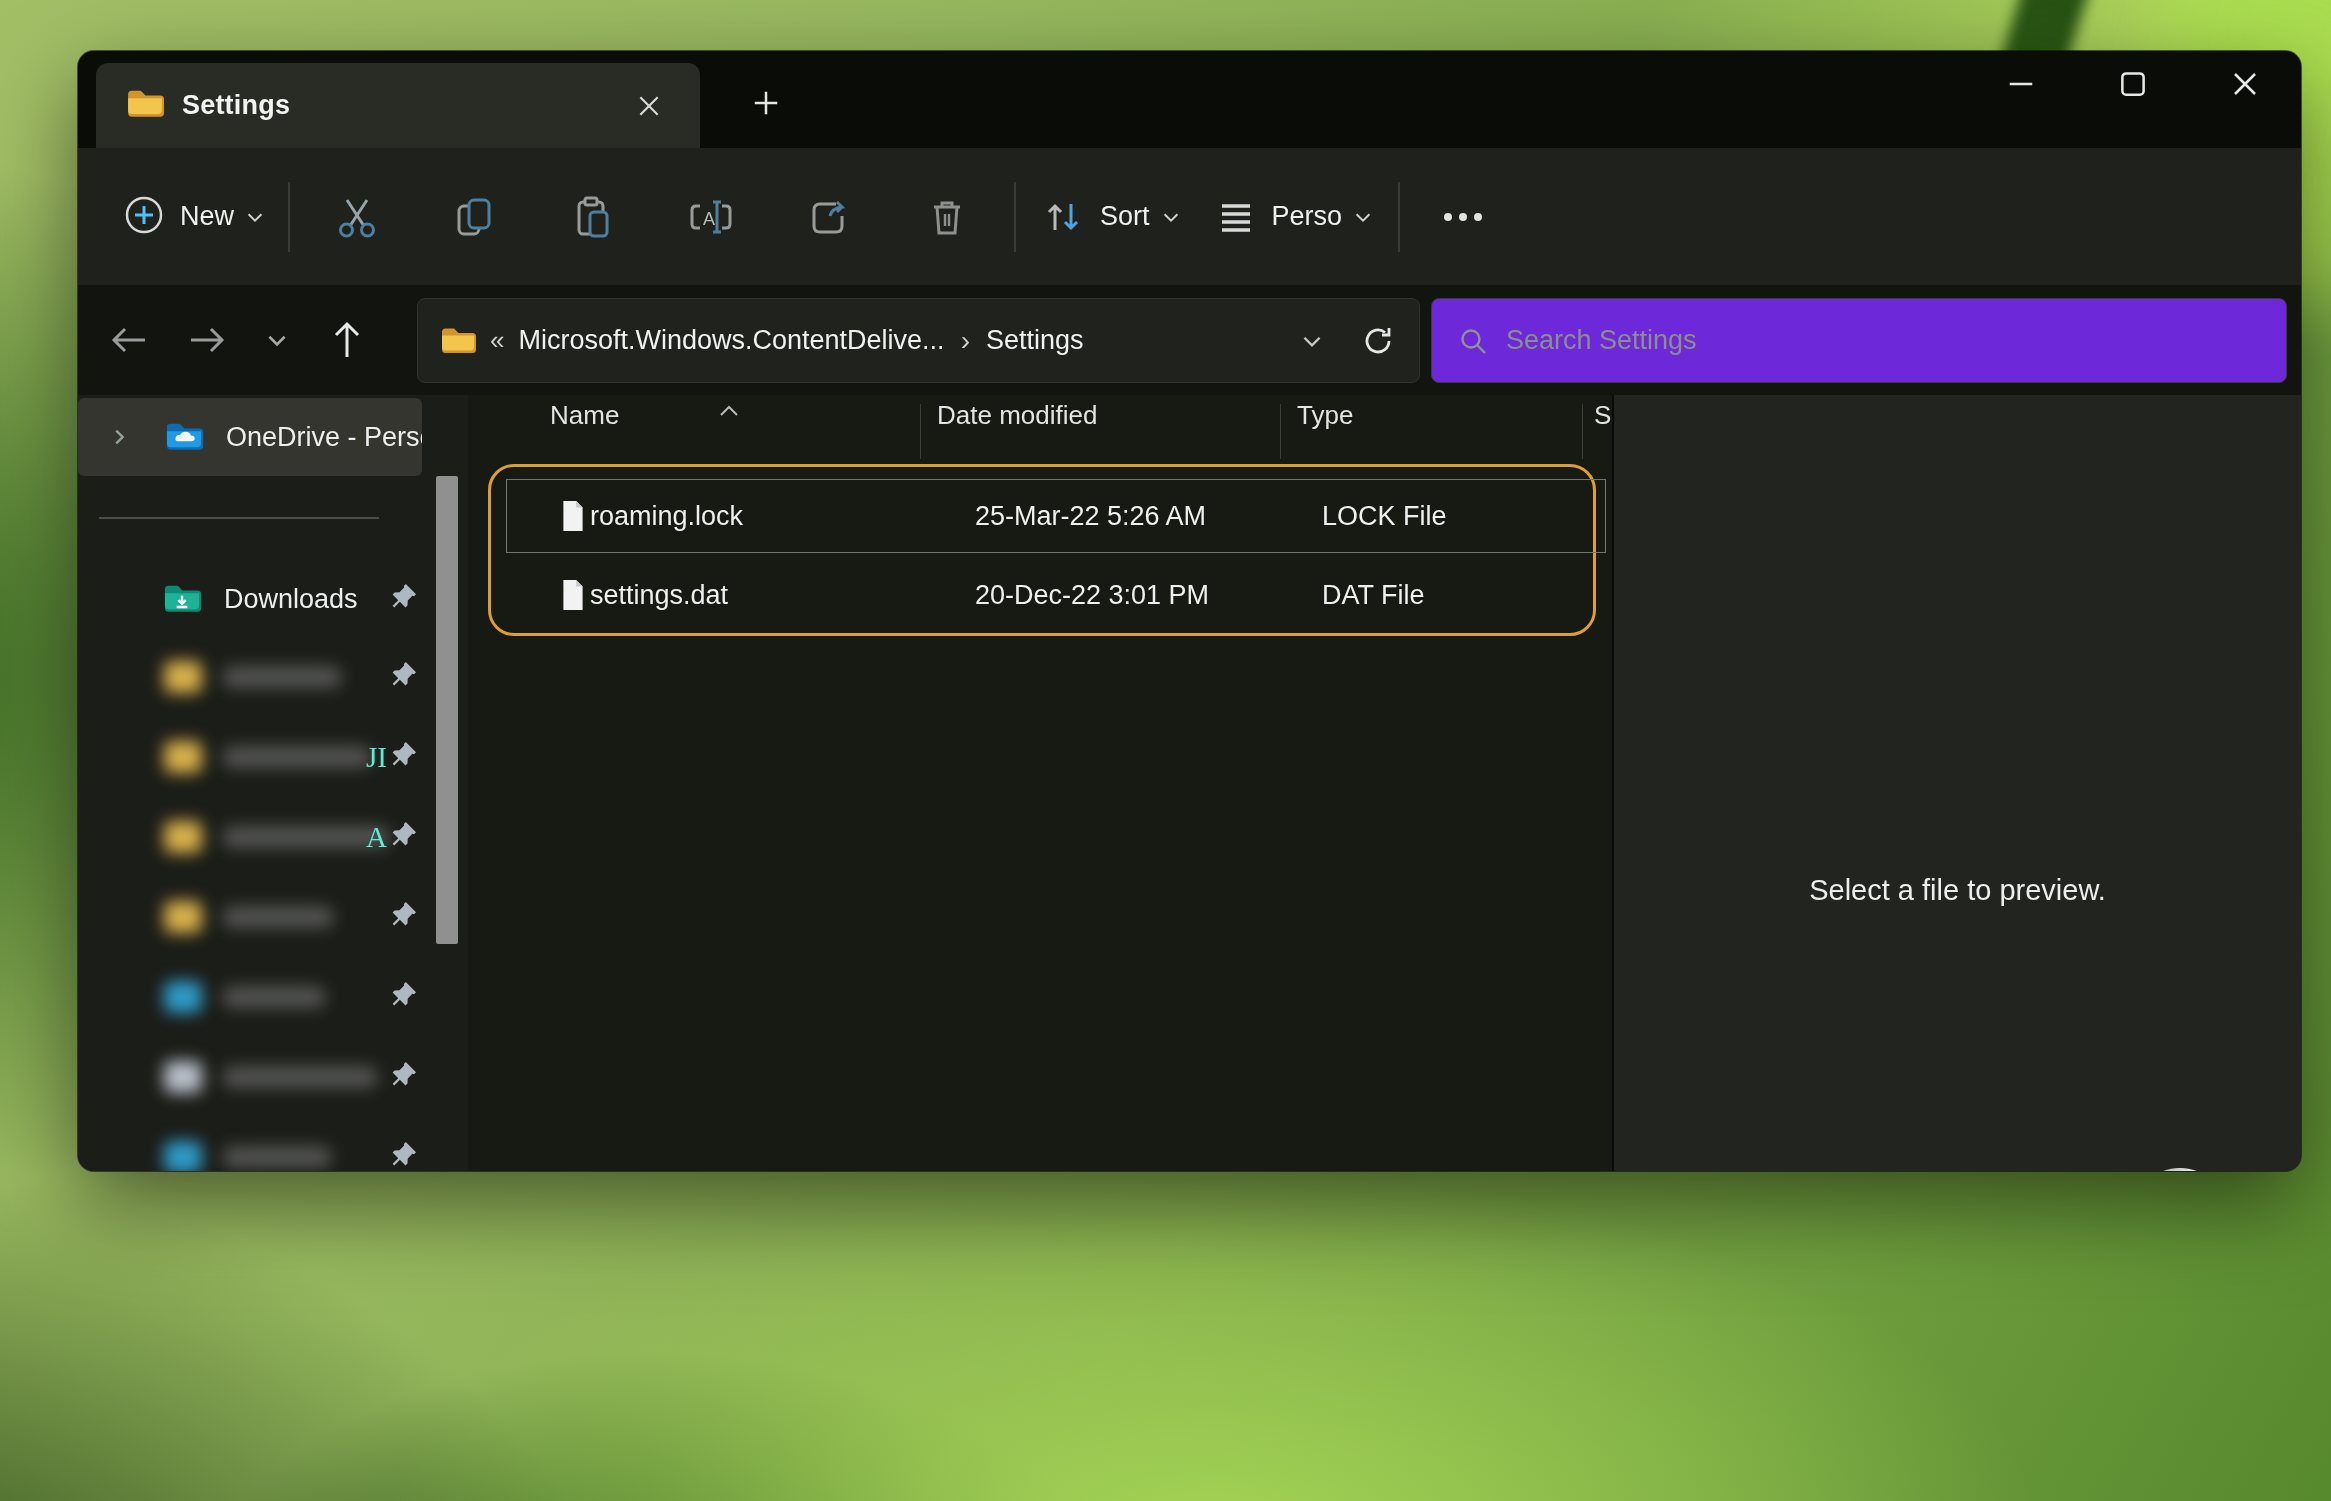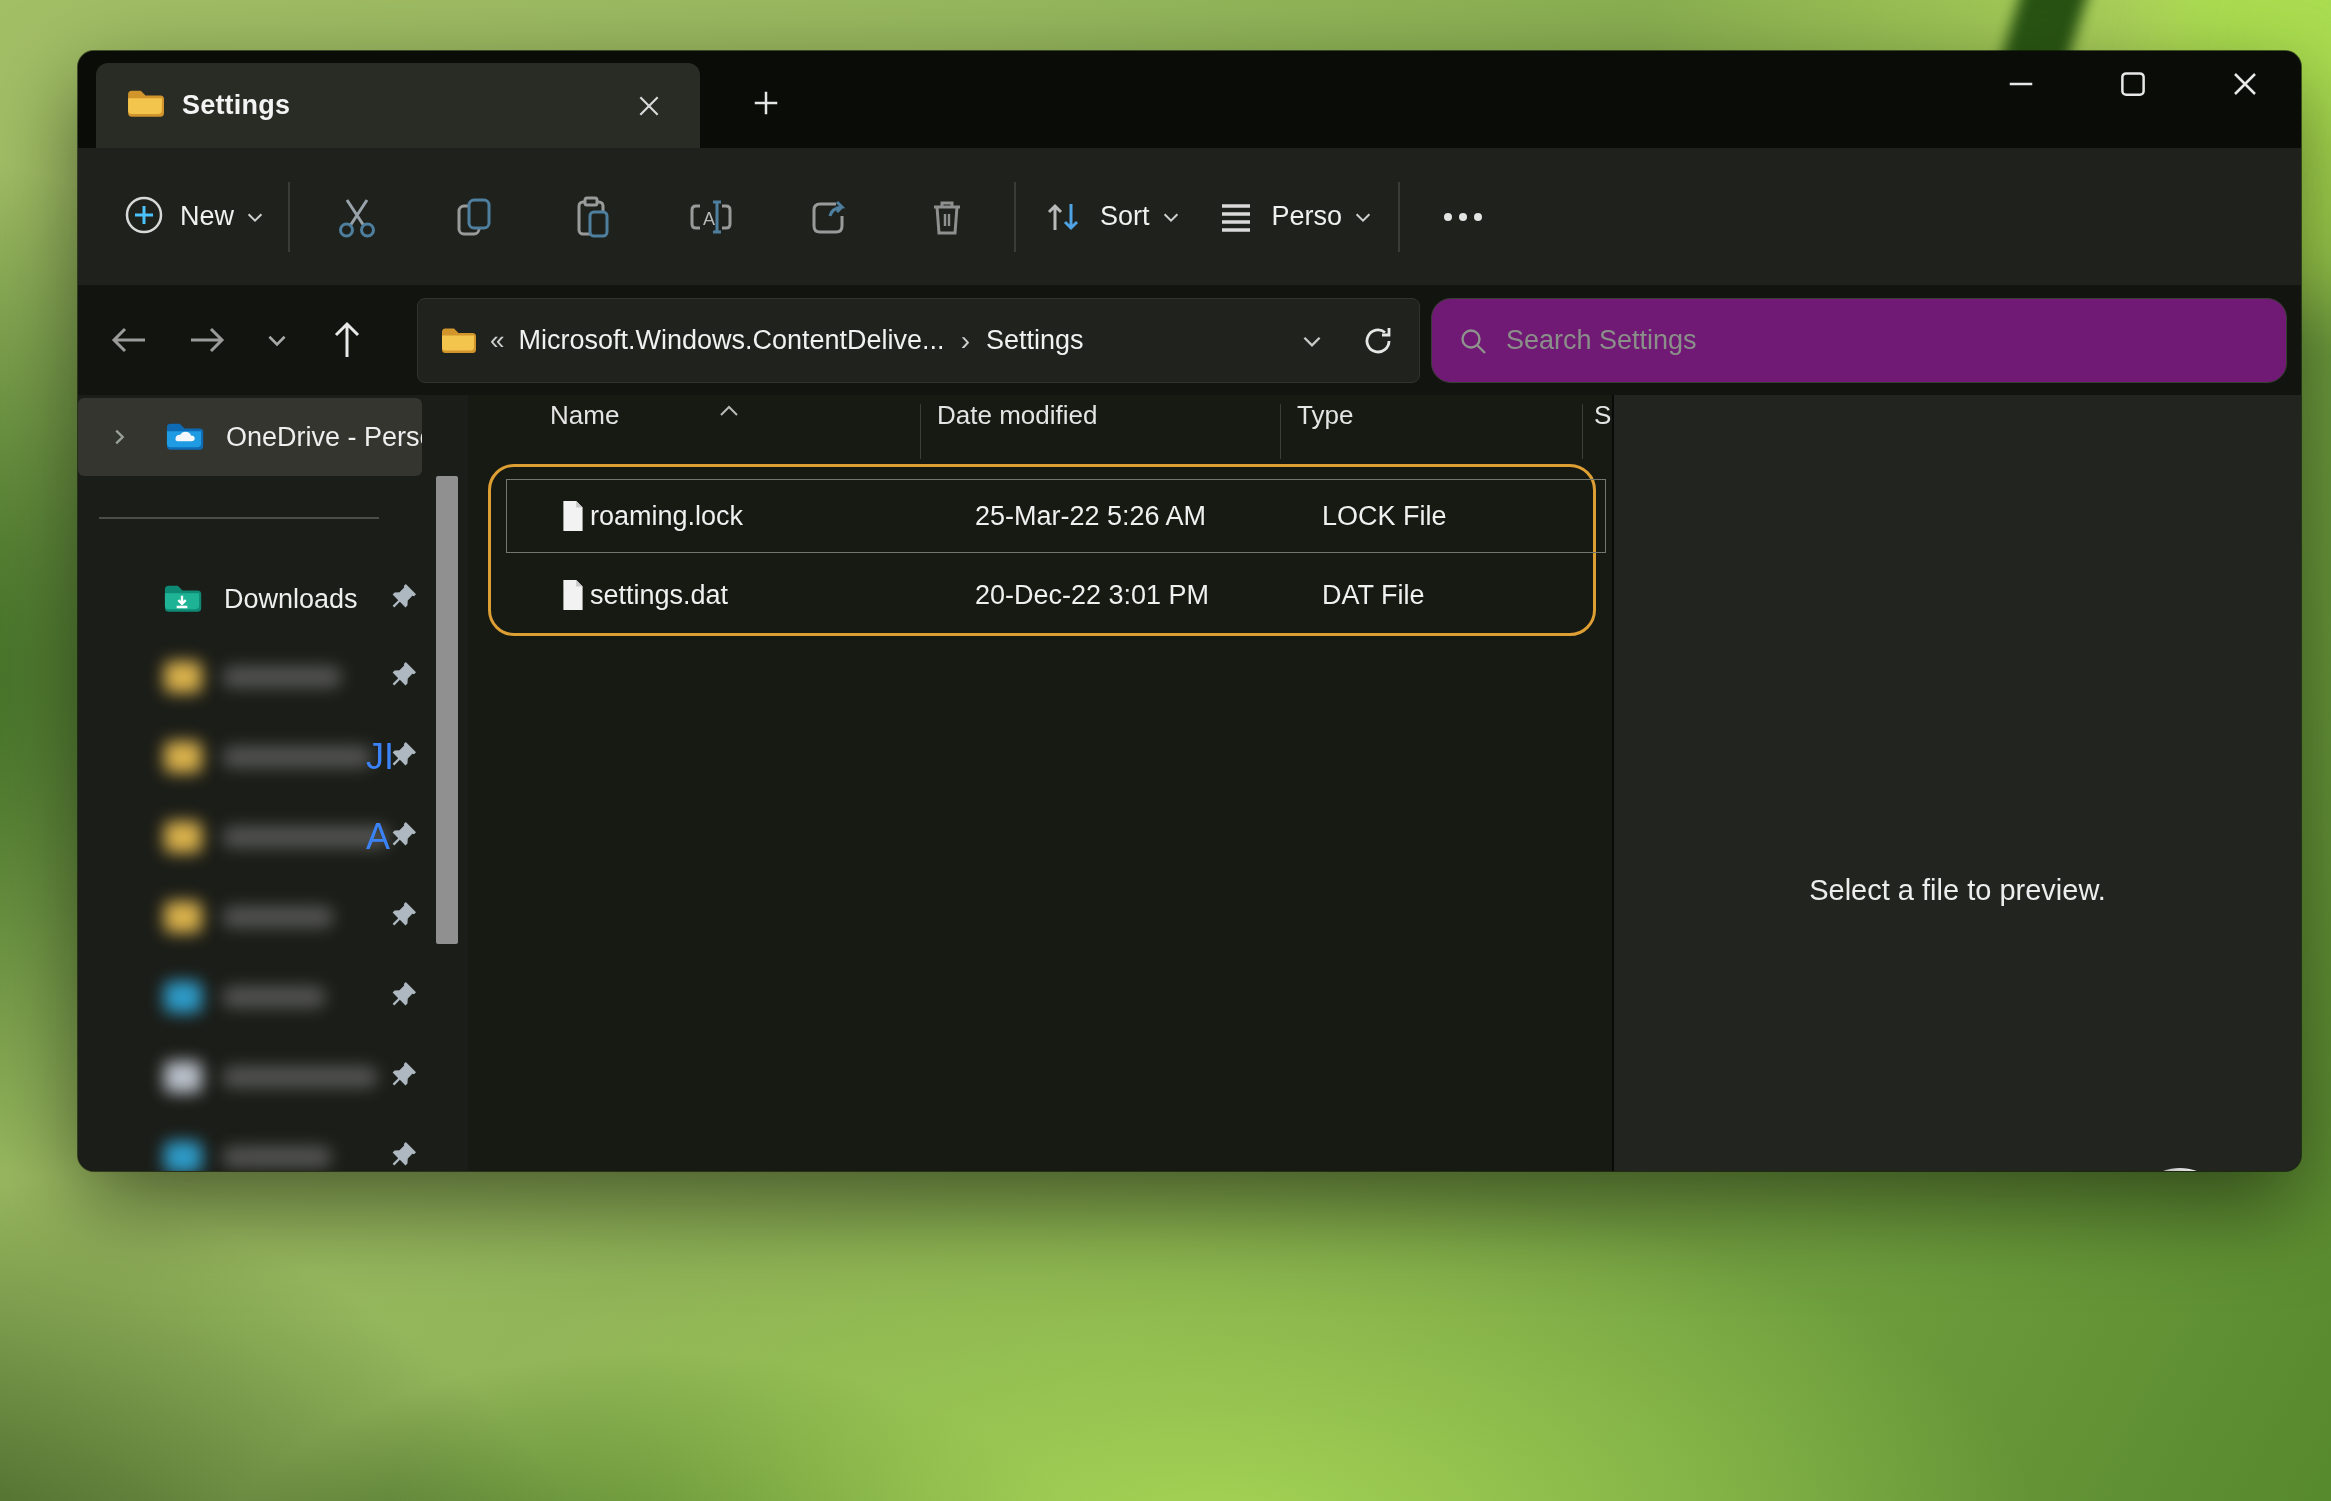--- a/index.html
+++ b/index.html
@@ -53,40 +53,40 @@
            display:flex; align-items:center; }
   .nbtn{ width:78px; height:78px; display:flex; align-items:center; justify-content:center; border-radius:8px; }
   .addressbar{ position:absolute; left:339px; top:13px; width:1003px; height:85px;
     background:#1f221d; border:1px solid #31342e; border-radius:8px;
     display:flex; align-items:center; color:#f1f1f1; font-size:27px; }
   .addressbar .crumb{ white-space:nowrap; }
   .addr-glyph{ color:#cfcfcf; font-size:26px; margin:0 14px; }
   .addr-sep{ color:#cfcfcf; font-size:28px; margin:0 16px; }
   .addr-right{ margin-left:auto; display:flex; align-items:center; }
   .searchbox{ position:absolute; left:1353px; top:13px; width:856px; height:85px;
-    background:#701a75; border:1px solid #3a3d36; border-radius:20px;
+    background:#6d28d9; border:1px solid #3a3d36; border-radius:8px;
     display:flex; align-items:center; }
   .searchbox input{ background:transparent; border:none; outline:none; color:#d9d9d9;
     font-size:27px; font-family:"Liberation Sans", sans-serif; width:640px; }
   .searchbox input::placeholder{ color:#8b8f89; }
 
   
   .main{ position:absolute; left:0; top:344px; width:100%; height:993px; }
   .sidebar{ position:absolute; left:0; top:0; width:390px; height:100%; background:#1b1d18; overflow:hidden; }
   .sb-row{ position:relative; height:80px; display:flex; align-items:center; }
   .sb-onedrive{ position:absolute; left:0; top:3px; width:344px; height:78px; background:#33352e;
      border-radius:6px; display:flex; align-items:center; overflow:hidden; }
   .sb-divider{ position:absolute; left:21px; top:122px; width:280px; height:2px; background:#4b4e48; }
   .sb-downloads{ position:absolute; left:0; top:164px; width:390px; height:80px; display:flex; align-items:center; }
   .sb-label{ color:#eeeeee; font-size:27px; margin-left:22px; white-space:nowrap; }
   .pin{ position:absolute; left:311px; top:50%; transform:translateY(-50%); }
   .redacted-wrap{ position:absolute; left:0; top:242px; width:390px; }
   .r-ico{ width:38px; height:32px; border-radius:7px; margin-left:86px; filter:blur(8px); }
   .r-bar{ height:22px; border-radius:11px; background:#8a8a8a; opacity:.5; filter:blur(8px); margin-left:20px; }
-  .r-frag{ position:absolute; left:288px; color:#3b82f6; font-size:36px; }
+  .r-frag{ position:absolute; left:288px; color:#5eead4; font-size:29px;font-family:Liberation Serif, serif; }
   .sb-scroll{ position:absolute; left:358px; top:81px; width:22px; height:468px; background:#909090; border-radius:2px; }
 
   .filelist{ position:absolute; left:390px; top:0; width:1144px; height:100%; background:#171913; overflow:hidden; }
   .col-head{ position:absolute; top:5px; color:#e4e4e4; font-size:26px; }
   .col-line{ position:absolute; top:9px; width:1px; height:55px; background:#3c3e39; }
   .sort-carat{ position:absolute; left:250px; top:9px; }
   .sel-outline{ position:absolute; left:20px; top:69px; width:1108px; height:172px;
       border:3px solid #dd9f33; border-radius:26px; }
   .focus-rect{ position:absolute; left:38px; top:84px; width:1100px; height:74px; border:1px solid #73756f; }
   .frow{ position:absolute; left:38px; width:1100px; height:74px; display:flex; align-items:center;

